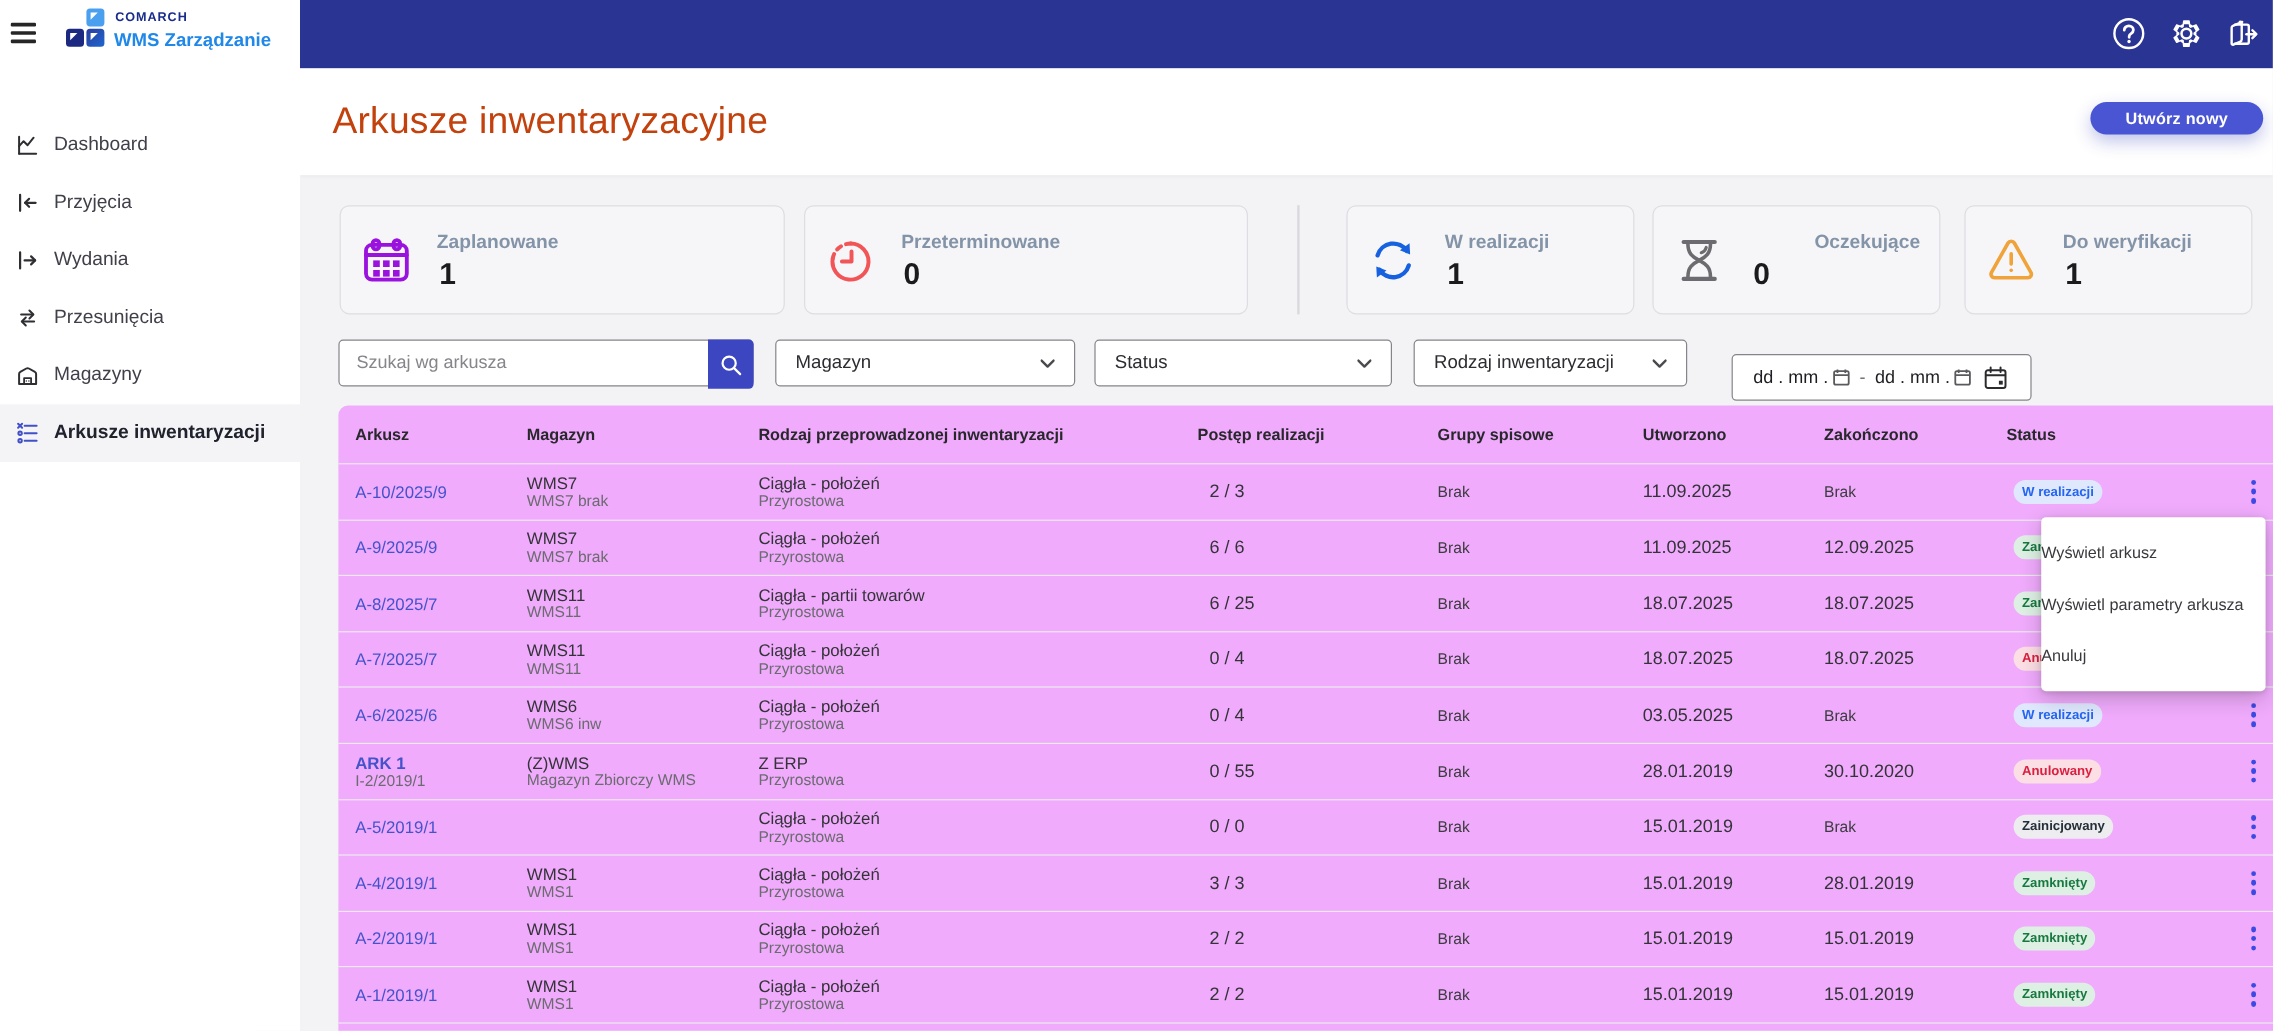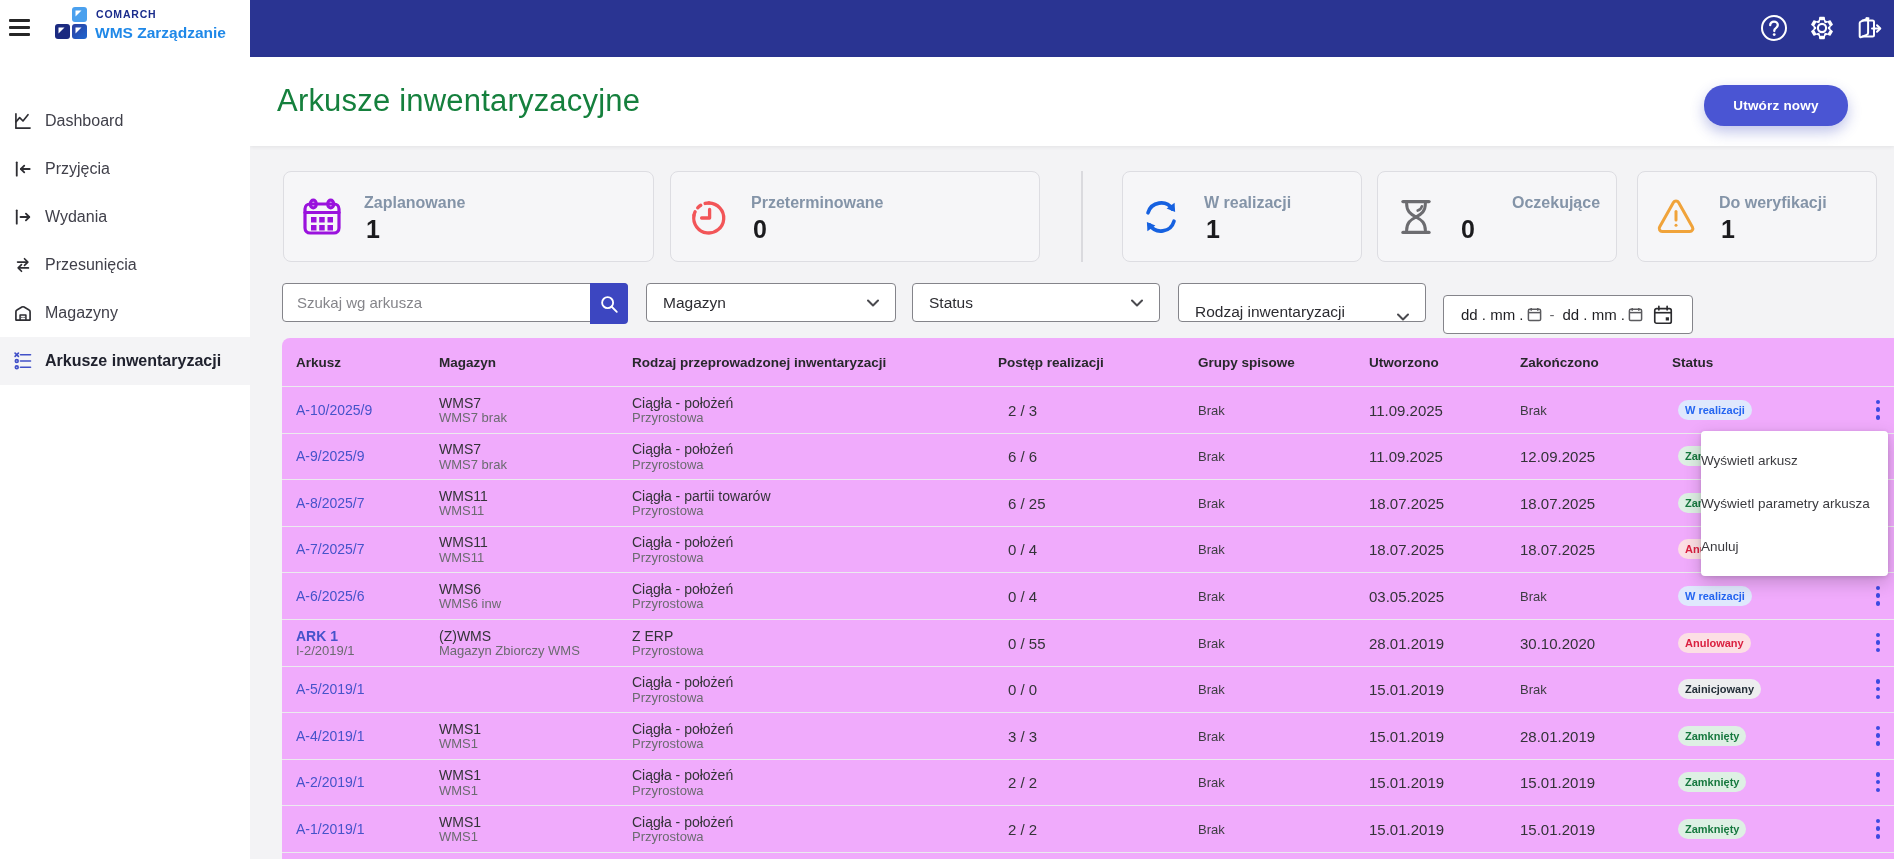--- a/index.html
+++ b/index.html
@@ -15,40 +15,40 @@
   #hamb { position:absolute; left:9px; top:19px; width:21px; height:17px; }
   #hamb div { height:2.6px; background:#262626; border-radius:1px; margin-bottom:4.4px; }
   #logo { position:absolute; left:55px; top:6px; }
   .menu { position:absolute; left:0; top:97px; width:250px; }
   .mi { position:relative; height:48px; display:flex; align-items:center; padding-left:13px; color:#40404a; font-size:16px; }
   .mi svg { margin-right:12px; flex:0 0 auto; }
   .mi.sel { background:#f4f4f6; color:#20222e; font-weight:bold; }
 
   
   #band { position:absolute; left:250px; top:57px; width:1644px; height:89px; background:#ffffff; box-shadow:0 1px 4px rgba(0,0,0,0.07); }
-  #title { position:absolute; left:277px; top:83px; font-size:31px; font-weight:500; color:#15803d; letter-spacing:0.2px; }
-  #newbtn { position:absolute; left:1704px; top:85px; width:144px; height:41px; background:#4a55d3; border-radius:20px; color:#fff; font-size:13.5px; font-weight:bold; display:flex; align-items:center; justify-content:center; box-shadow:0 6px 14px rgba(60,70,190,.32); letter-spacing:.2px; }
+  #title { position:absolute; left:277px; top:83px; font-size:31px; font-weight:500; color:#c2410c; letter-spacing:0.2px; }
+  #newbtn { position:absolute; left:1742px; top:85px; width:144px; height:27px; background:#4a55d3; border-radius:20px; color:#fff; font-size:13.5px; font-weight:bold; display:flex; align-items:center; justify-content:center; box-shadow:0 6px 14px rgba(60,70,190,.32); letter-spacing:.2px; }
 
   
   .card { position:absolute; top:171px; height:91px; border:1px solid #dddde2; border-radius:8px; background:#f6f6f8; }
   .card .ic { position:absolute; left:18px; top:25px; width:40px; height:40px; }
   .card .lb { position:absolute; top:22px; font-size:16px; font-weight:bold; color:#8494a8; }
   .card .nb { position:absolute; top:43px; font-size:25px; font-weight:bold; color:#1b1b1e; }
   #vdiv { position:absolute; left:1081px; top:171px; width:2px; height:91px; background:#dadade; }
 
   
   .fbox { position:absolute; top:283px; height:39px; background:#fff; border:1px solid #84848a; border-radius:4px; }
   .fl { display:flex; align-items:center; padding:0 16px; font-size:15.5px; color:#2c2c31; justify-content:space-between; }
   .fl.fbox { height:39px; }
   #search { left:282px; width:346px; }
   #search .ph { position:absolute; left:14px; top:10px; font-size:15px; color:#85858a; }
   #searchbtn { position:absolute; right:-1px; top:-1px; width:38px; height:41px; background:#3c46c1; border-radius:0 4px 4px 0; display:flex; align-items:center; justify-content:center; }
   #f-mag { left:646px; width:250px; }
   #f-sta { left:912px; width:248px; }
-  #f-rod { left:1178px; width:248px;align-items:flex-end; }
+  #f-rod { left:1178px; width:228px; }
   #f-date { left:1443px; width:250px;margin-top:12px; }
   .chev { width:12px; height:8px; }
 
   
   #tbl { position:absolute; left:282px; top:338px; width:1624px; height:521px; background:#f0abfc; border-radius:8px 8px 0 0; }
   .th { position:absolute; top:0; height:48px; font-size:13.5px; font-weight:bold; color:#28282c; display:flex; align-items:center; }
   .row { position:absolute; left:0; width:1624px; height:46.5px; border-top:1px solid #ebebee; }
   .cell { position:absolute; top:50%; transform:translateY(-50%); }
   .link { font-size:14px; color:#4553ca; font-weight:500; }
   .l1 { font-size:14px; color:#333338; line-height:16.5px; }

